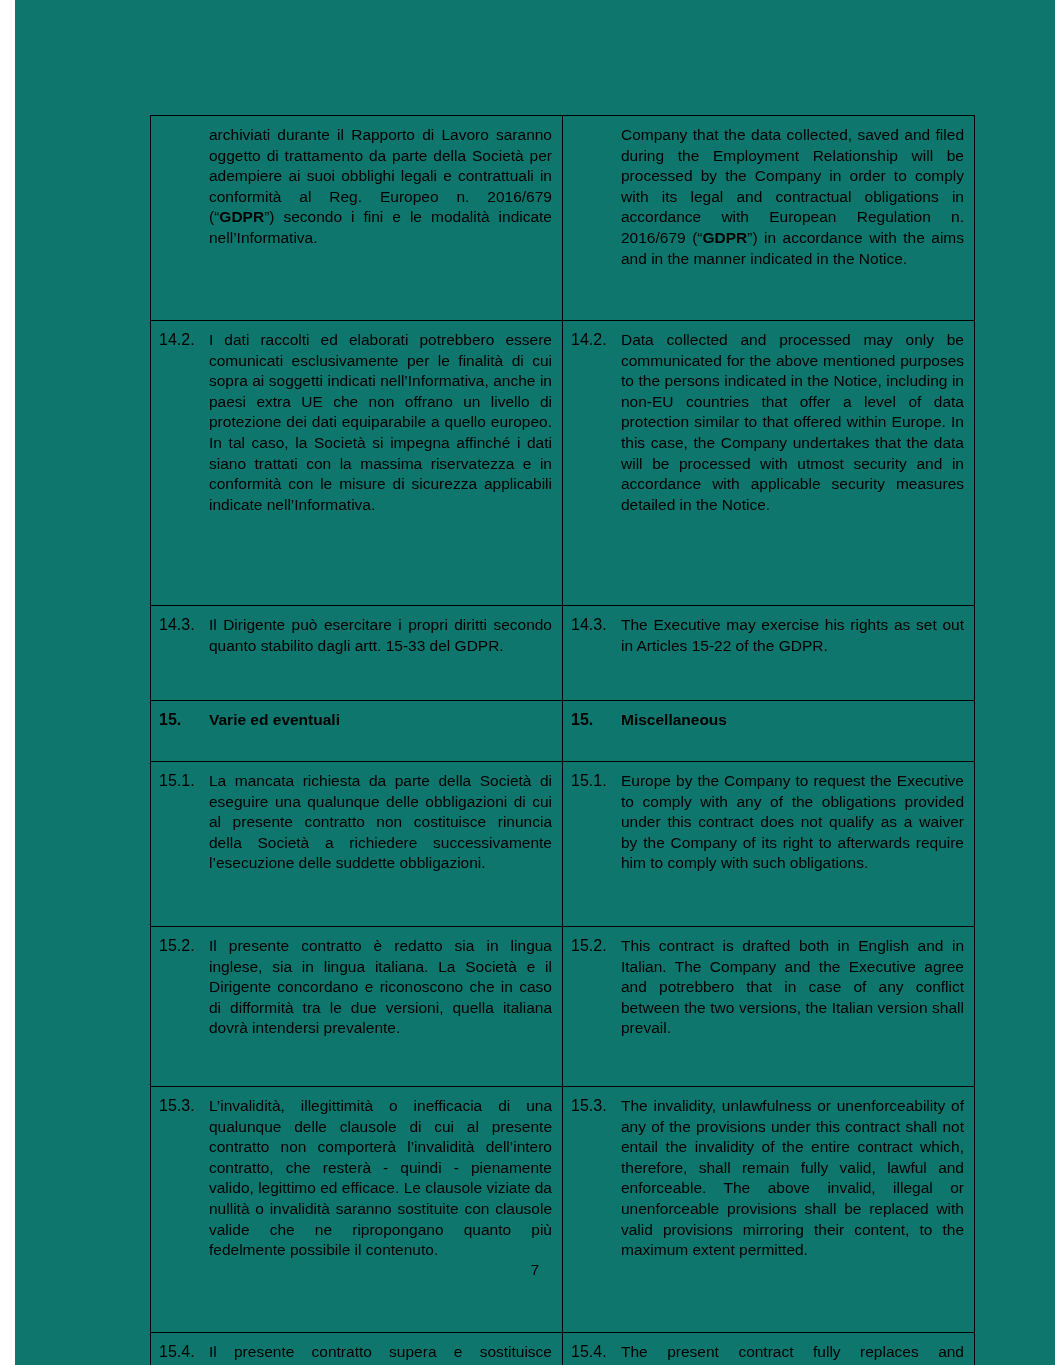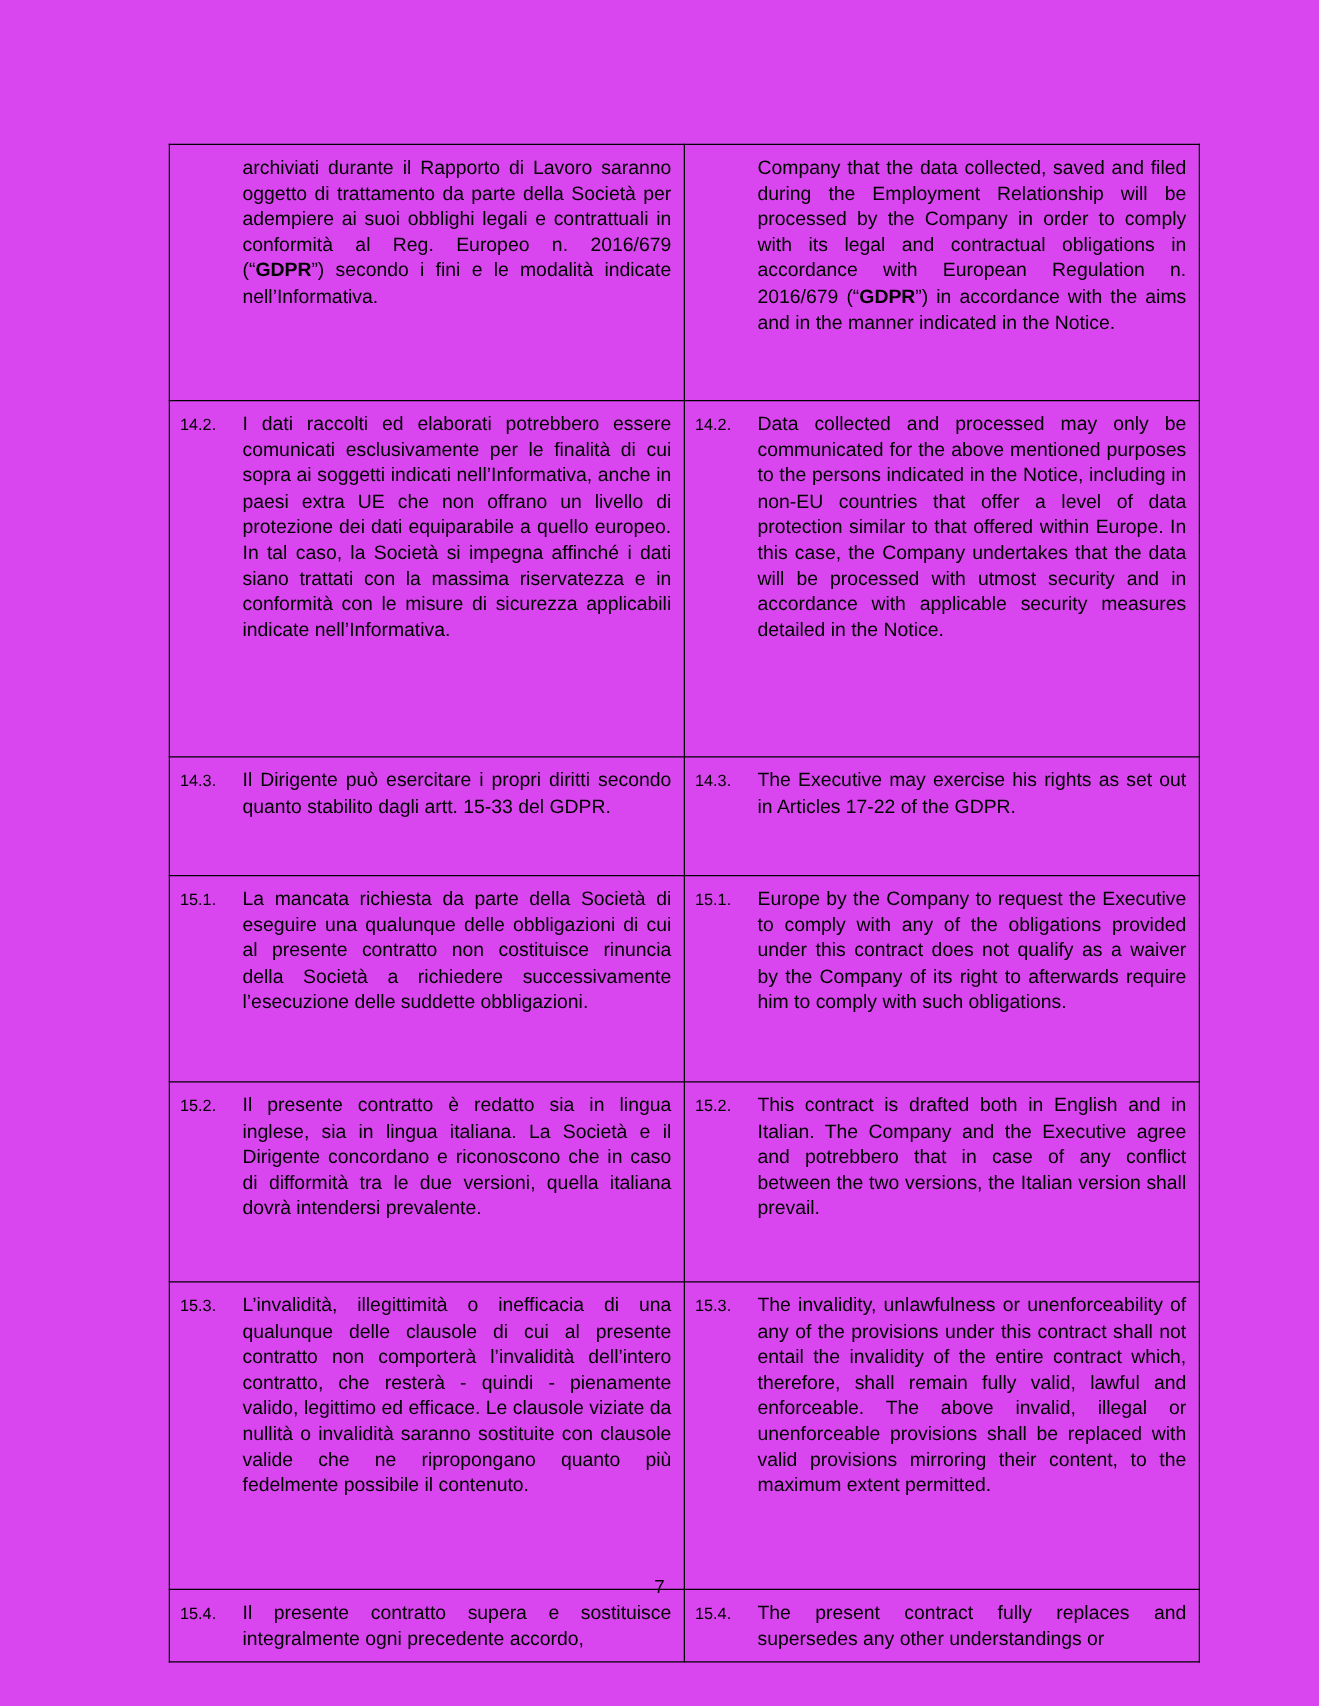--- a/index.html
+++ b/index.html
@@ -11,21 +11,22 @@
     width: 1055px;
     height: 1365px;
     position: relative;
     font-family: "Liberation Sans", sans-serif;
     color: #000000;
     overflow: hidden;
   }
   .sheet {
     position: absolute;
     inset: 0;
-    background: #d946ef;
+    background: #0f766e;
+    margin-left: 15px;
   }
   table.contract {
     position: absolute;
     left: 135px;
     top: 115px;
     width: 786px;
     border-collapse: collapse;
     table-layout: fixed;
   }
   table.contract td {
@@ -34,21 +35,21 @@
     padding: 9px 10px 10px 8px;
     width: 393px;
   }
   .cell {
     display: flex;
     align-items: flex-start;
   }
   .num {
     flex: 0 0 50px;
     width: 50px;
-    font-size: 13px;
+    font-size: 16px;
     line-height: 20.6px;
     white-space: nowrap;
   }
   .txt {
     flex: 1;
     font-size: 15.5px;
     line-height: 20.6px;
     text-align: justify;
   }
   tr.header-row .num,
@@ -113,25 +114,39 @@
       <tr class="r2">
         <td>
           <div class="cell">
             <span class="num">14.3.</span>
             <div class="txt"><span>Il Dirigente può esercitare i propri diritti secondo quanto stabilito dagli artt. 15-33 del GDPR.</span></div>
           </div>
         </td>
         <td>
           <div class="cell">
             <span class="num">14.3.</span>
-            <div class="txt"><span>The Executive may exercise his rights as set out in Articles 17-22 of the GDPR.</span></div>
-          </div>
-        </td>
-      </tr>
-
+            <div class="txt"><span>The Executive may exercise his rights as set out in Articles 15-22 of the GDPR.</span></div>
+          </div>
+        </td>
+      </tr>
+
+      <tr class="r3 header-row">
+        <td>
+          <div class="cell">
+            <span class="num">15.</span>
+            <div class="txt"><span style="font-weight: bold;">Varie ed eventuali</span></div>
+          </div>
+        </td>
+        <td>
+          <div class="cell">
+            <span class="num">15.</span>
+            <div class="txt"><span style="font-weight: bold;">Miscellaneous</span></div>
+          </div>
+        </td>
+      </tr>
 
       <tr class="r4">
         <td>
           <div class="cell">
             <span class="num">15.1.</span>
             <div class="txt"><span>La mancata richiesta da parte della Società di eseguire una qualunque delle obbligazioni di cui al presente contratto non costituisce rinuncia della Società a richiedere successivamente l’esecuzione delle suddette obbligazioni.</span></div>
           </div>
         </td>
         <td>
           <div class="cell">

